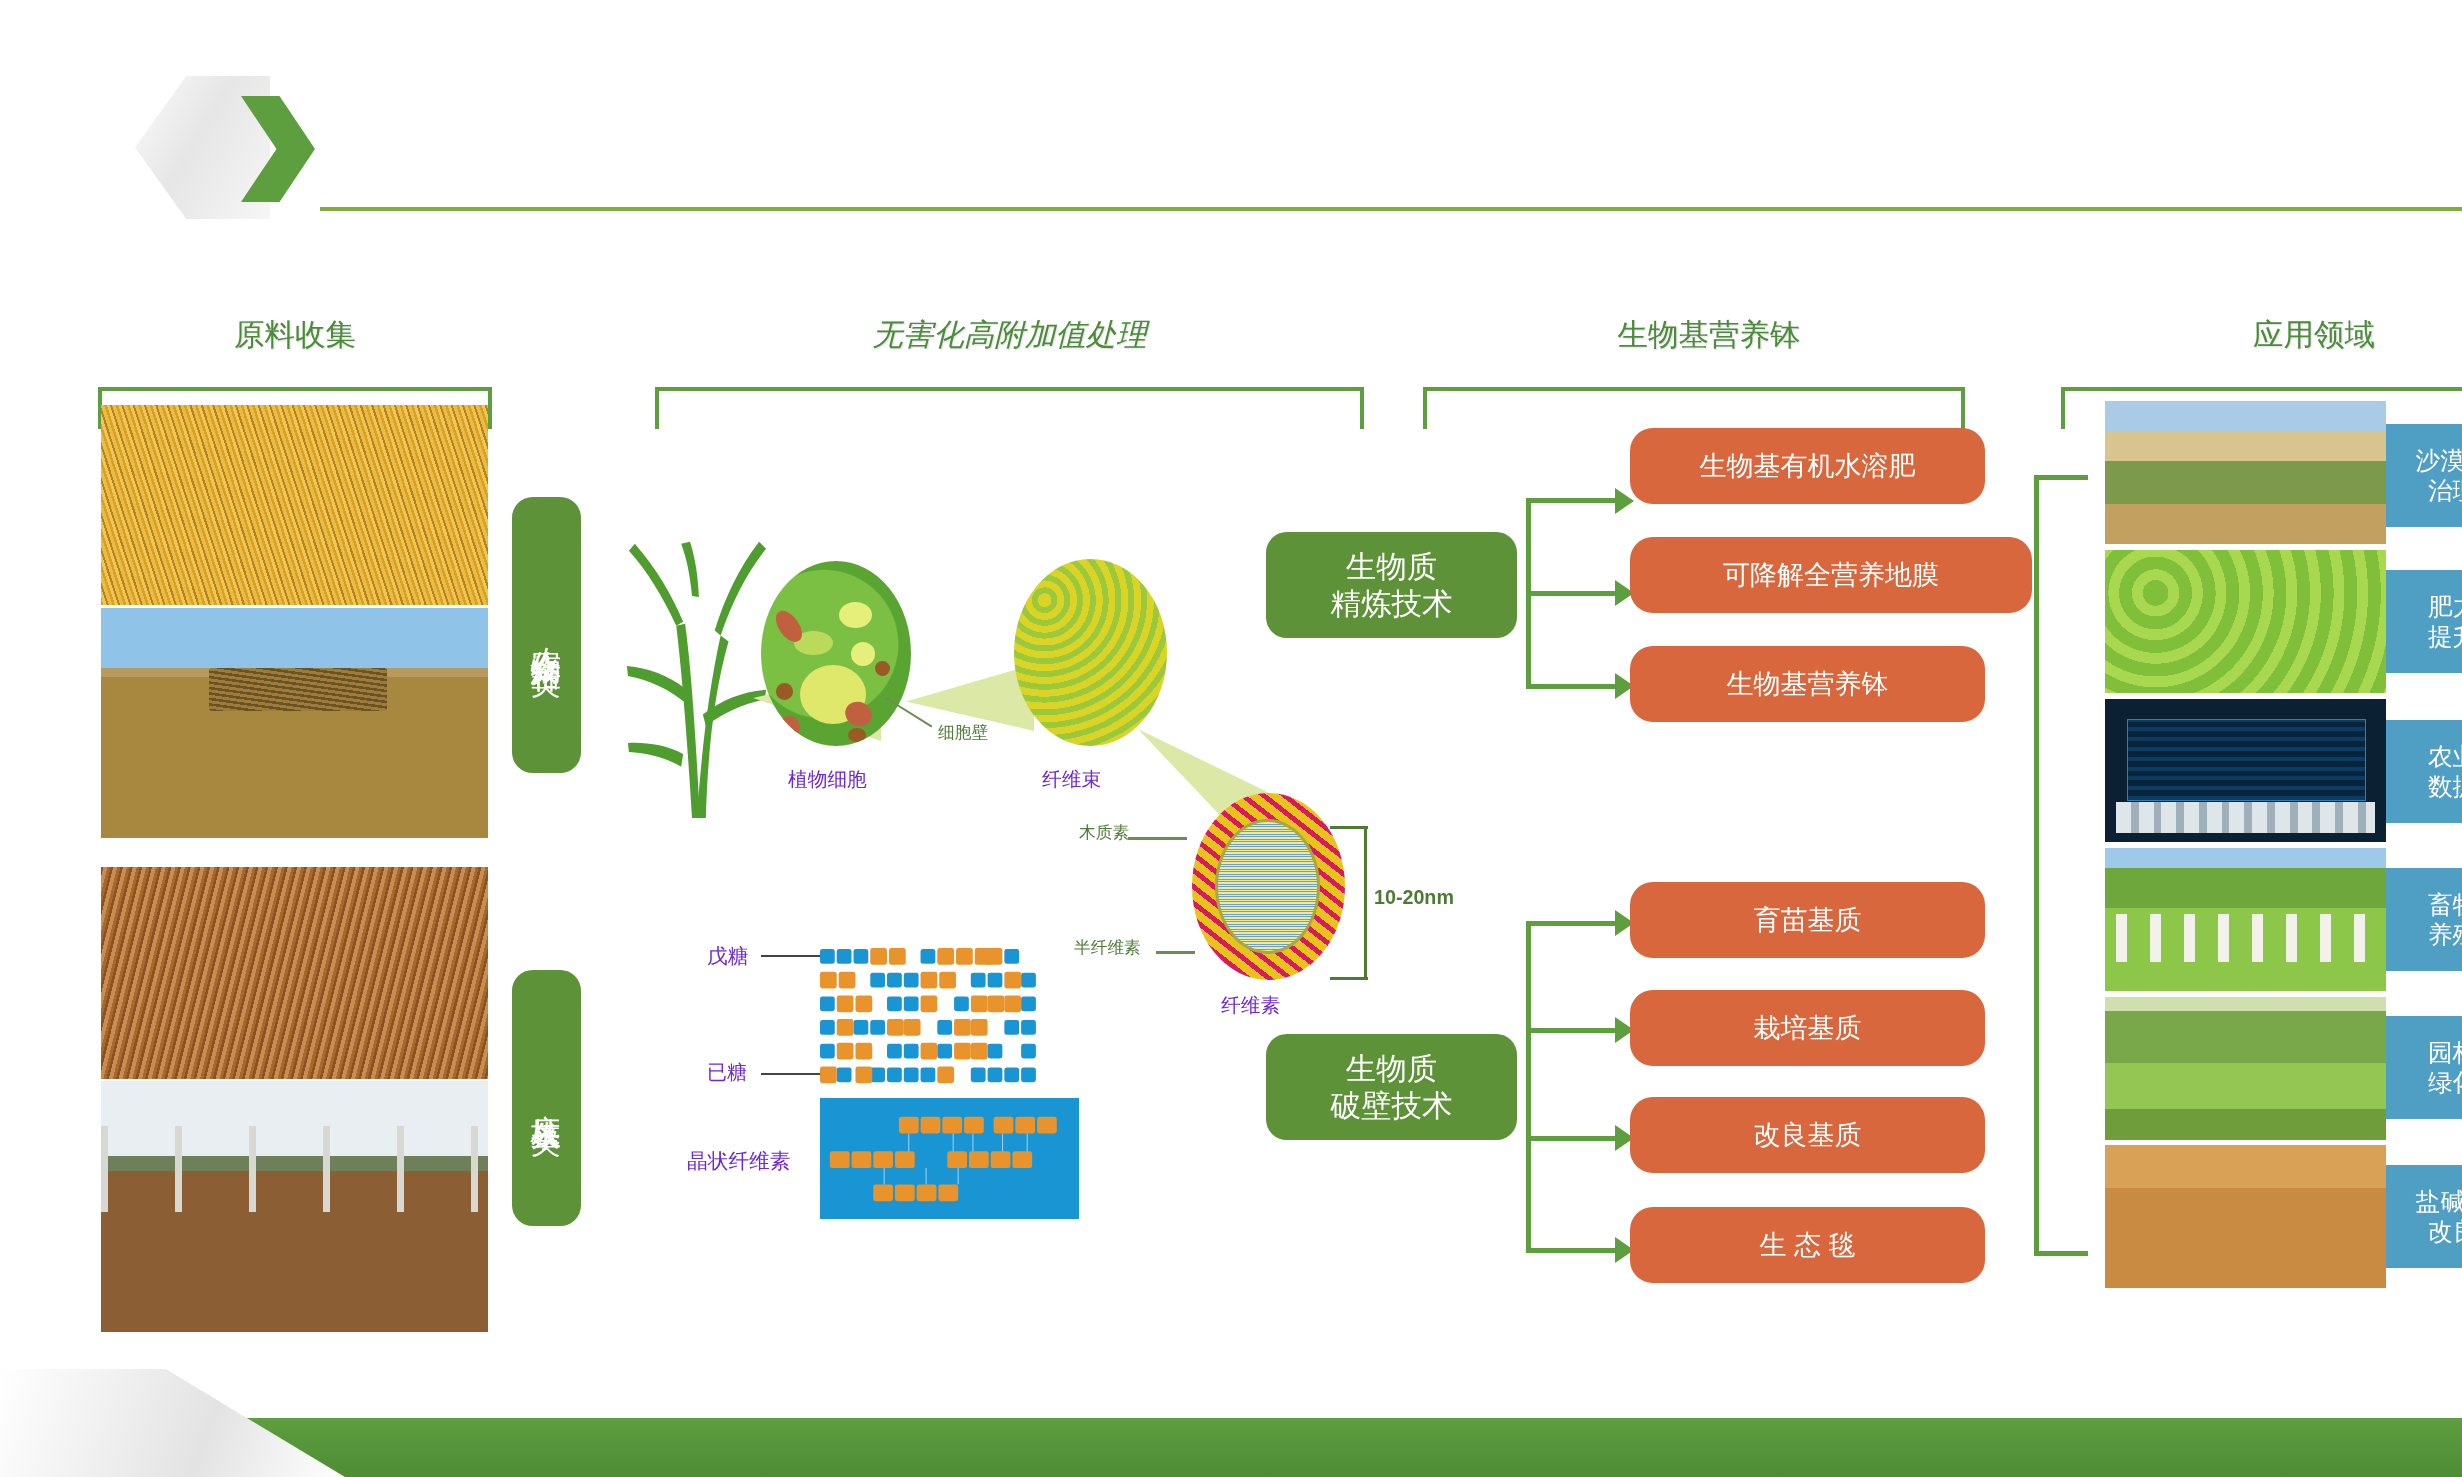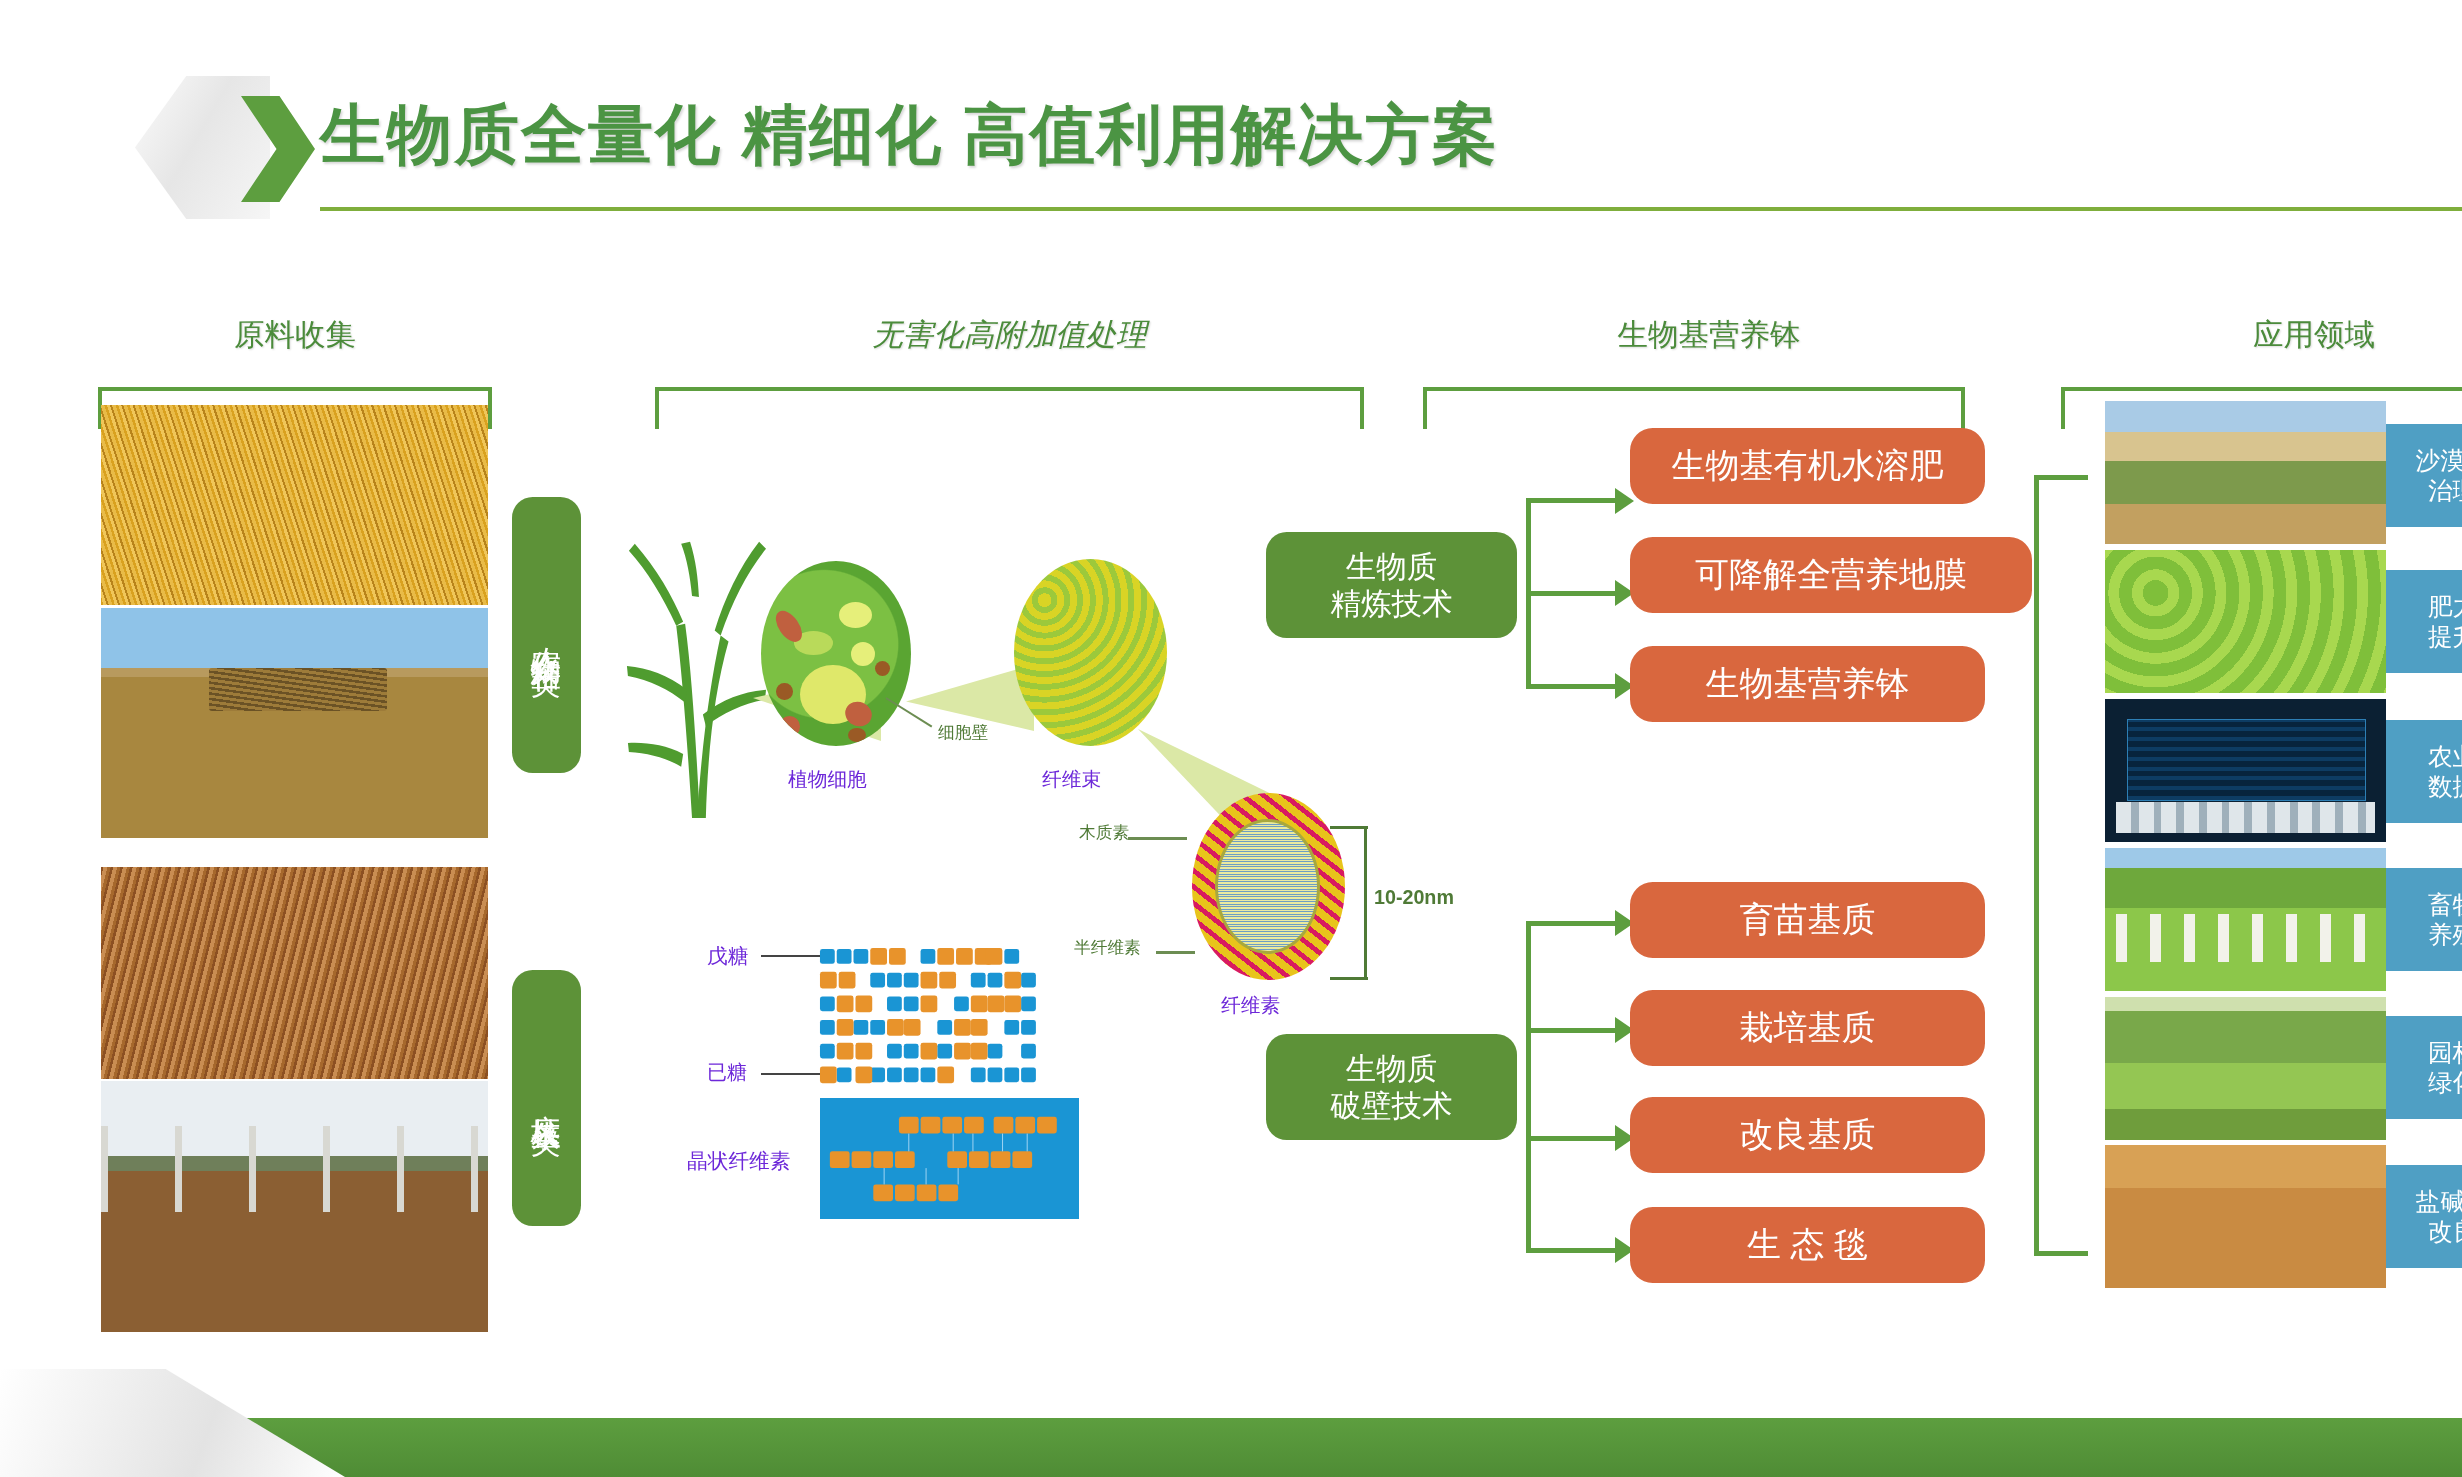--- a/index.html
+++ b/index.html
@@ -73,21 +73,21 @@
   .sugar-grid { position:absolute; }
   .cryst-box { position:absolute; background:#1a95d4; }
 
   
   .tech-pill { position:absolute; background:#5d9238; border-radius:20.7px; color:#fff;
       display:flex; flex-direction:column; align-items:center; justify-content:center;
       font-size:30.5px; line-height:1.22; text-align:center; }
 
   
   .prod-pill { position:absolute; background:#d9673e; border-radius:22.7px; color:#fff;
-      display:flex; align-items:center; justify-content:center; font-size:34px; text-align:left; }
+      display:flex; align-items:center; justify-content:center; font-size:27px; text-align:left; }
 
   
   .conn { position:absolute; background:#5d9e3f; }
   .arrow-head { position:absolute; width:0; height:0;
       border-top:13.8px solid transparent; border-bottom:13.8px solid transparent;
       border-left:19.7px solid #5d9e3f; }
 
   
   .app-photo { position:absolute; overflow:hidden; }
   .app-tag { position:absolute; background:#4f9fc4; color:#fff; font-size:24.6px; line-height:1.2;
@@ -116,21 +116,20 @@
       background:linear-gradient(110deg,#ffffff 0%,#e3e3e3 60%,#ffffff 100%);
       clip-path:polygon(0% 0%,48% 0%,100% 100%,0% 100%);
       filter:drop-shadow(1.5px -1.5px 3.4px rgba(0,0,0,.14)); }
 </style>
 </head>
 <body>
 
 <div class="header">
   <div class="hex-badge"></div>
   <div class="hex-arrow"></div>
-  <div class="page-title">生物质全量化 精细化 高值利用解决方案</div>
   <div class="title-rule"></div>
 </div>
 
 <div class="sec-label" style="left:98px; top:315px; width:394px;">原料收集</div>
 <div class="bracket" style="left:98px; top:387px; width:394px; height:42px;"></div>
 
 <div class="sec-label" style="left:640px; top:315px; width:739px;font-style:italic;">无害化高附加值处理</div>
 <div class="bracket" style="left:655px; top:387px; width:709px; height:42px;"></div>
 
 <div class="sec-label" style="left:1438px; top:315px; width:542px;">生物基营养钵</div>

